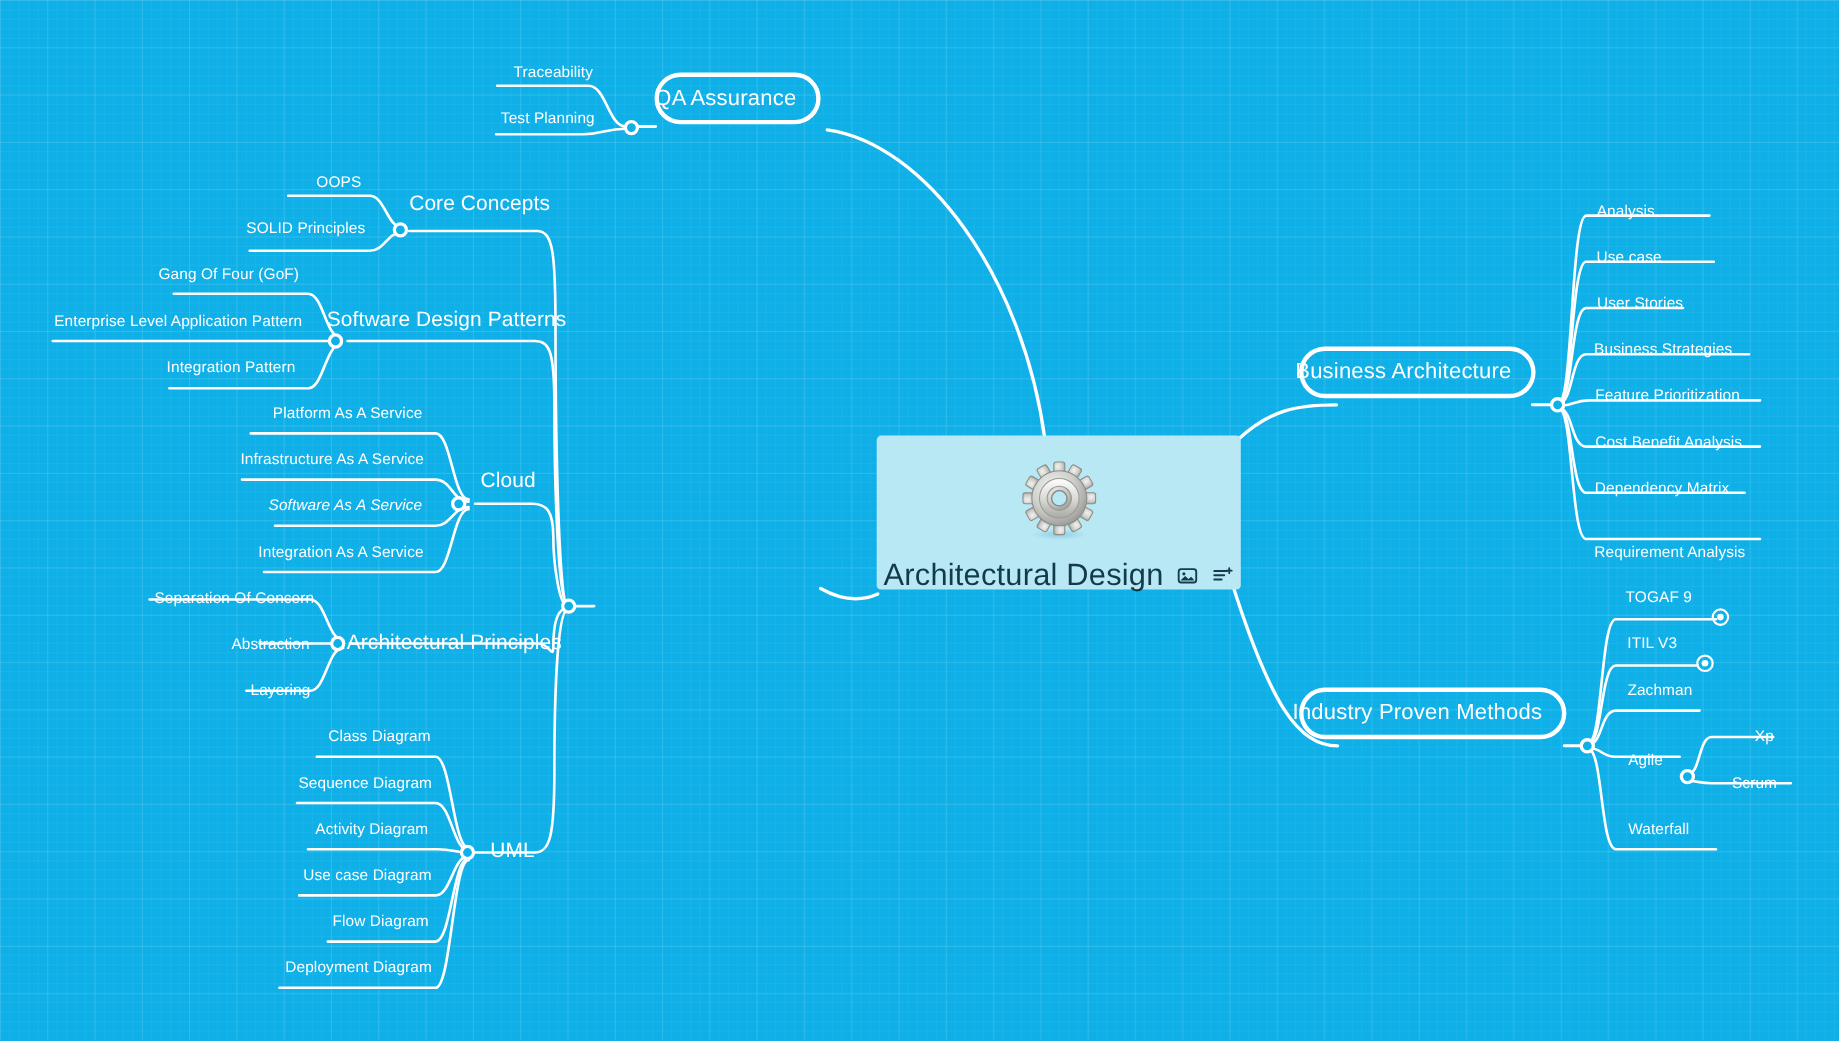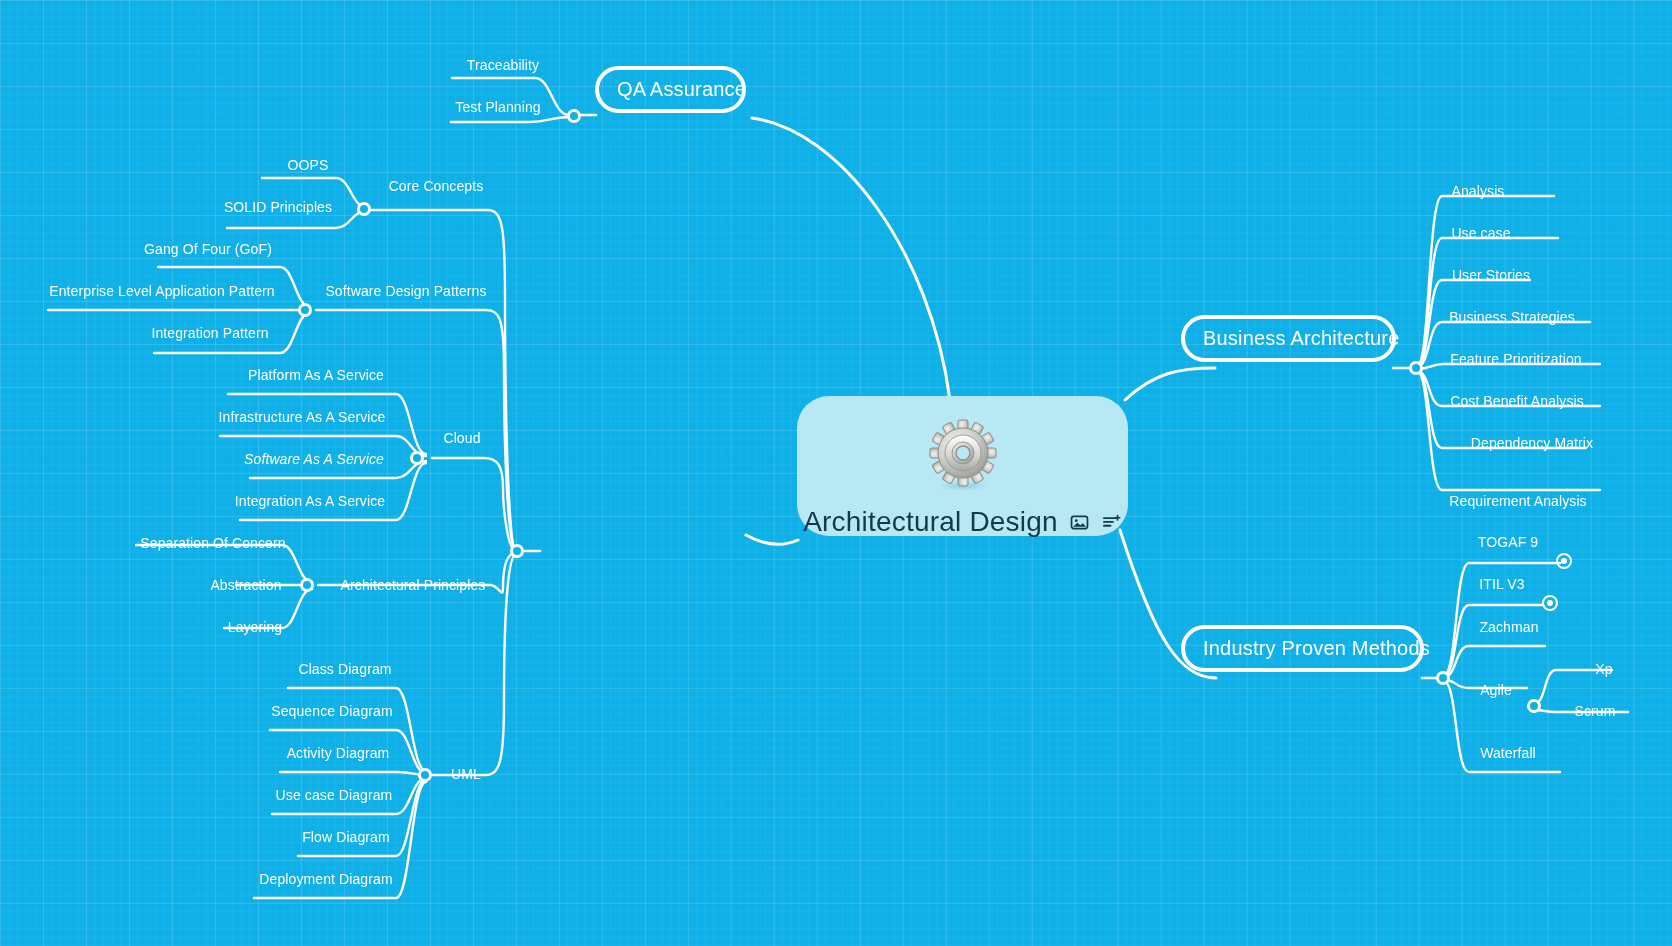--- a/index.html
+++ b/index.html
@@ -28,21 +28,21 @@
     left: 0; top: 0;
     width: 1672px;
     height: 946px;
     pointer-events: none;
   }
 
   
   .root-node {
     position: absolute;
     background: #b9e8f5;
-    border-radius: 32px;
+    border-radius: 4px;
     display: flex;
     flex-direction: column;
     align-items: center;
     justify-content: flex-start;
     box-sizing: border-box;
   }
   .root-gear {
     margin-top: 22px;
   }
   .root-title-row {
@@ -68,39 +68,39 @@
 
   
   .pill {
     position: absolute;
     border: 4px solid #ffffff;
     border-radius: 999px;
     color: #ffffff;
     font-size: 20px;
     display: flex;
     align-items: center;
-    justify-content: flex-start;
+    justify-content: flex-end;
     white-space: nowrap;
     box-sizing: border-box;
     background: transparent;
     padding: 0 18px;
     letter-spacing: 0.2px;
   }
 
   
   .leaf {
     position: absolute;
     color: #ffffff;
     font-size: 14px;
     white-space: nowrap;
     letter-spacing: 0.1px;
     transform: translate(-50%, -50%);
   }
   .leaf.mid {
-    font-size: 14px;
+    font-size: 19px;
   }
 
   
   .junction {
     position: absolute;
     width: 14px;
     height: 14px;
     border: 3px solid #ffffff;
     border-radius: 50%;
     background: #0fb0e8;
@@ -394,21 +394,21 @@
   </div>
   <div class="leaf" style="left:1512px; top:317px;">
     <span>Business Strategies</span>
   </div>
   <div class="leaf" style="left:1516px; top:359px;">
     <span>Feature Prioritization</span>
   </div>
   <div class="leaf" style="left:1517px; top:401px;">
     <span>Cost Benefit Analysis</span>
   </div>
-  <div class="leaf" style="left:1511px; top:443px;margin-left:21px;">
+  <div class="leaf" style="left:1511px; top:443px;">
     <span>Dependency Matrix</span>
   </div>
   <div class="leaf" style="left:1518px; top:485px;margin-top:16px;">
     <span>Requirement Analysis</span>
   </div>
 
   <div class="leaf" style="left:1508px; top:542px;">
     <span>TOGAF 9</span>
   </div>
   <div class="leaf" style="left:1502px; top:584px;">

